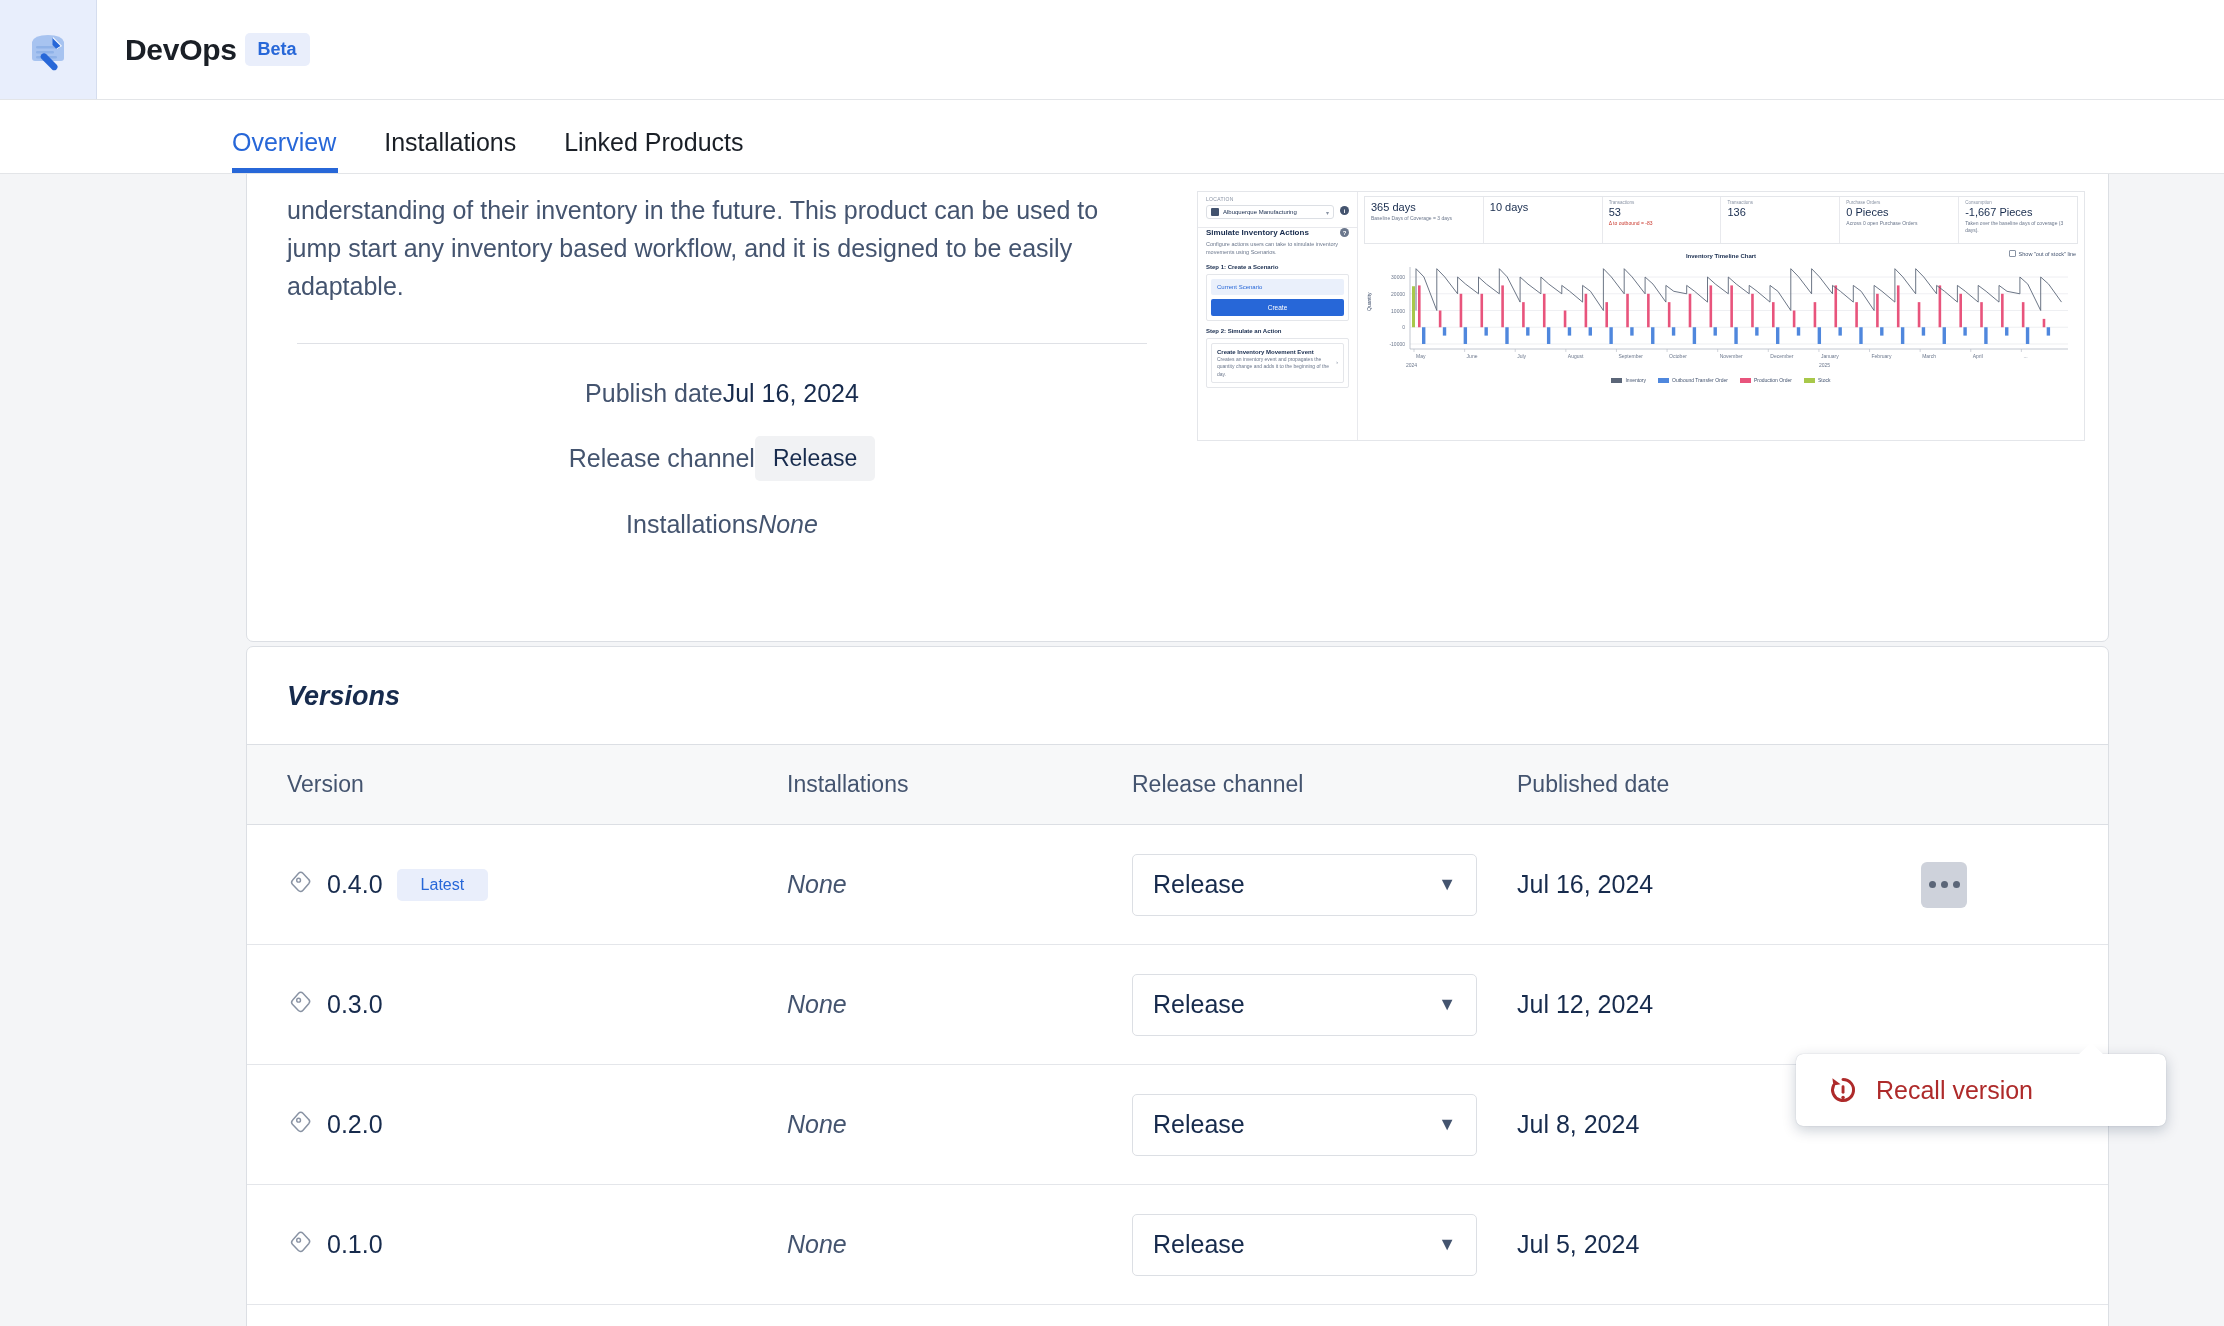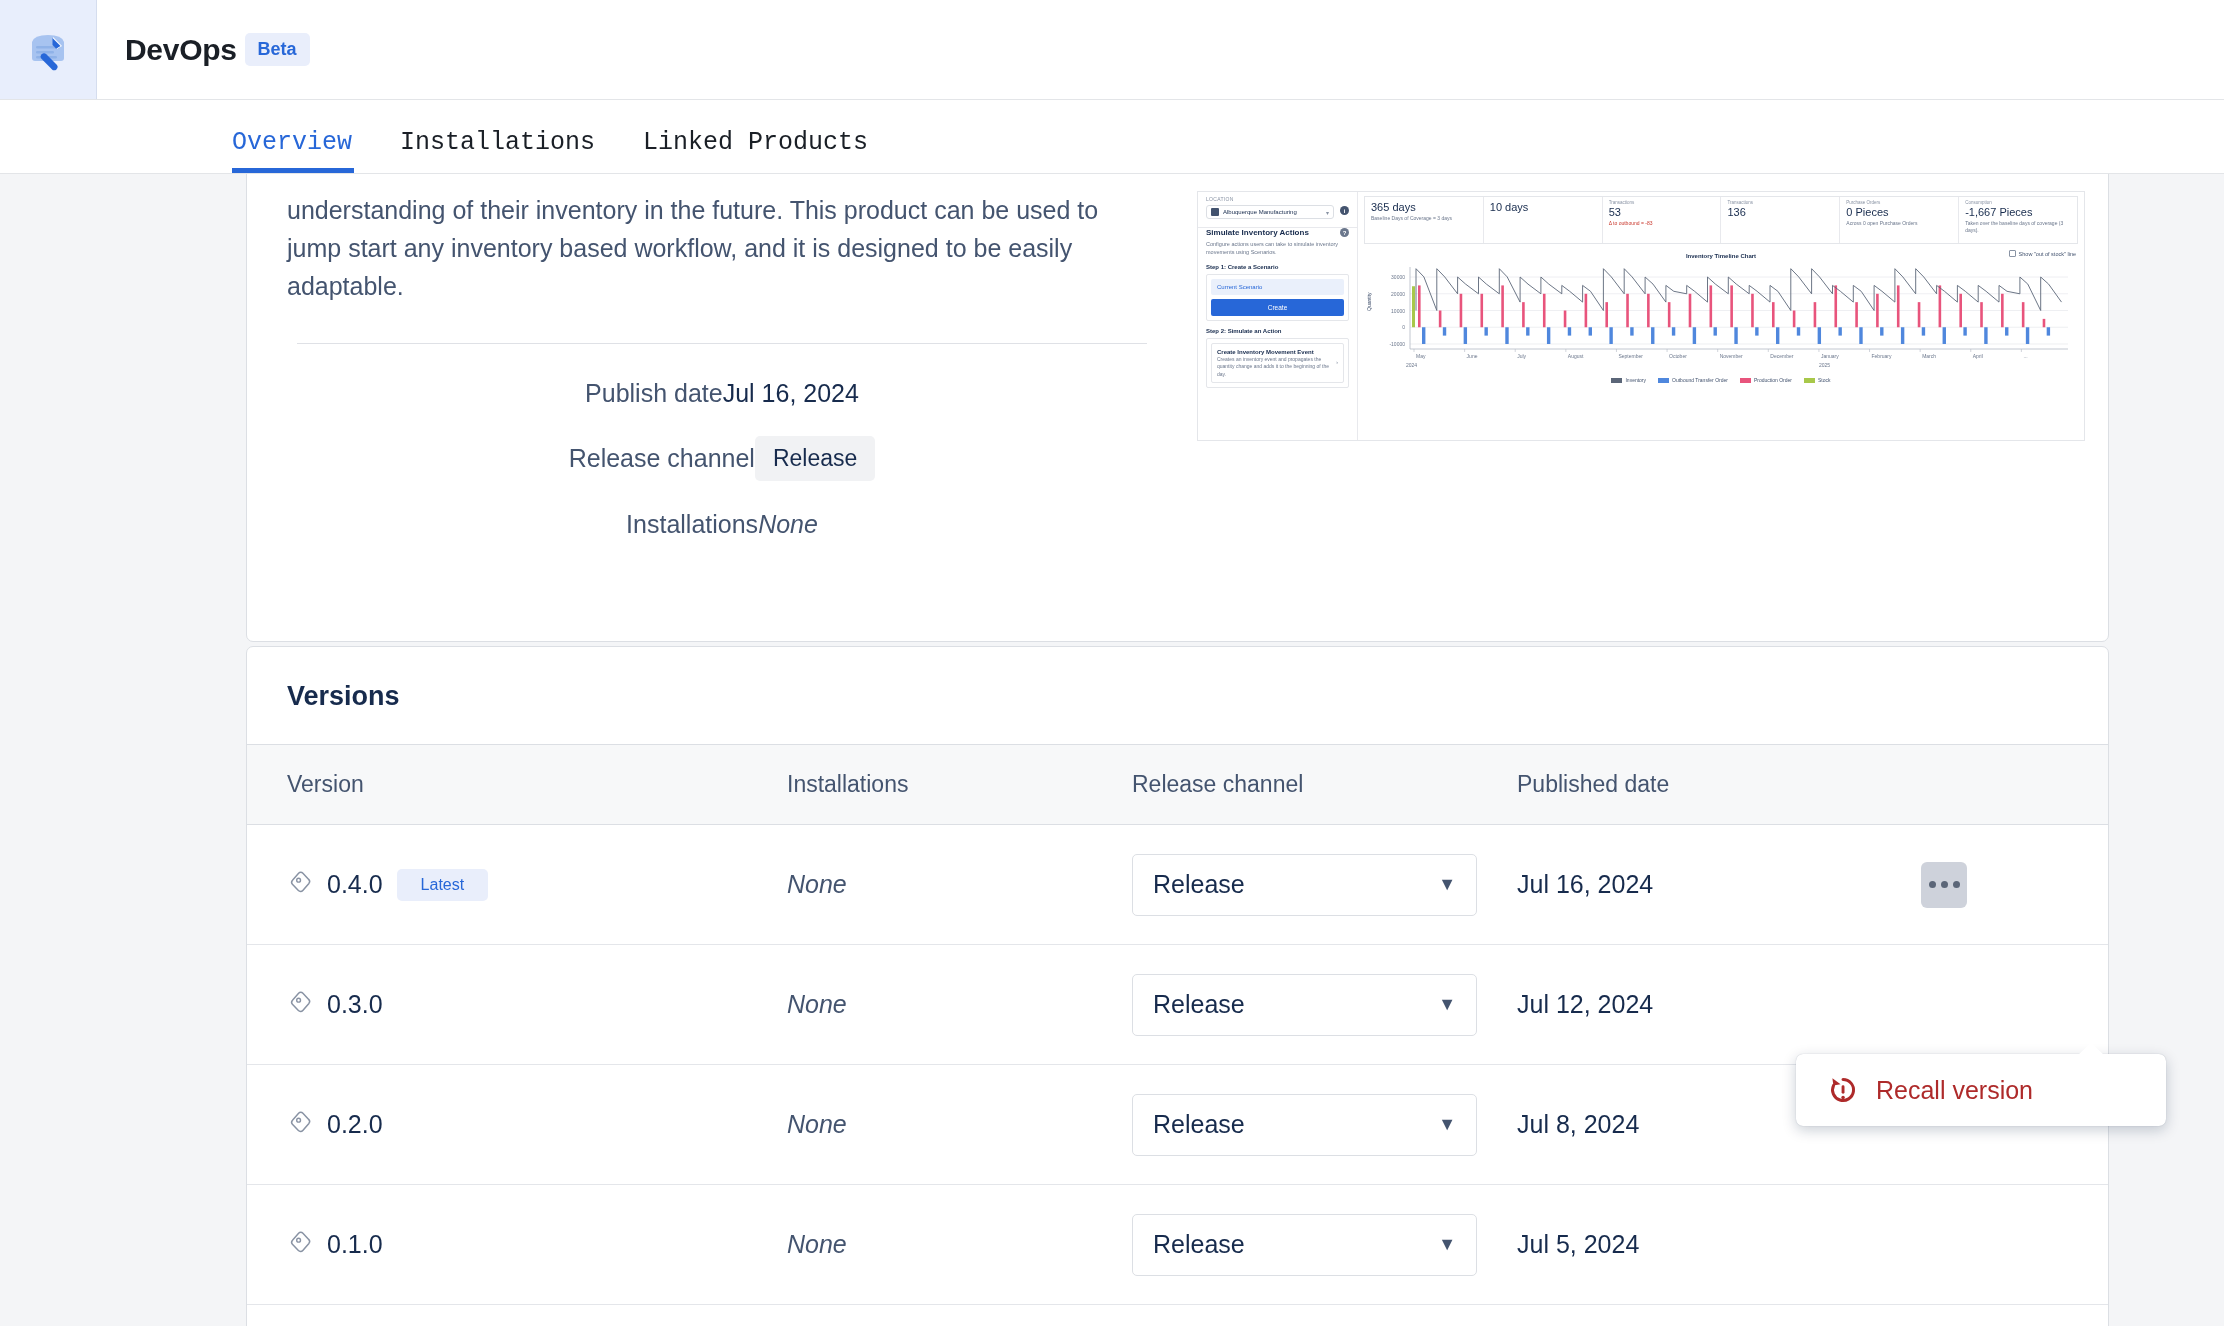--- a/index.html
+++ b/index.html
@@ -36,21 +36,21 @@
     font-size: 18px; font-weight: bold;
     padding: 6px 13px; border-radius: 5px;
   }
 
   
   .tabbar {
     height: 74px; background: #ffffff;
     display: flex; align-items: flex-end;
     padding-left: 232px; gap: 0;
     border-bottom: 1px solid #e3e5e8;
-    position: relative; z-index: 4; font-family: Liberation Mono, monospace;
+    position: relative; z-index: 4;
   }
   .tab {
     font-size: 25px; color: #1a1f26;
     padding: 0 24px 16px 24px;
     position: relative; cursor: pointer;
     white-space: nowrap;
   }
   .tab:first-child { padding-left: 0; }
   .tab.active { color: #2767d8; }
   .tab.active::after {
@@ -188,21 +188,21 @@
     font-size: 5px; color:#42526e; margin-top: 2px;
   }
   .chart-legend i { display:inline-block; width:11px; height:5px; margin-right:3px; vertical-align:middle; }
 
   
   .versions-card {
     position: absolute; left: 246px; top: 472px;
     width: 1863px;
   }
   .versions-head { padding: 34px 40px 32px 40px; }
-  .versions-title { font-size: 27px; font-weight: bold; color: #172b4d; }
+  .versions-title { font-size: 27px; font-weight: bold; color: #172b4d; font-style: italic; }
   table.vtable { width: 100%; border-collapse: collapse; }
   table.vtable thead th {
     background: #f7f8f9;
     border-top: 1px solid #dcdfe4;
     border-bottom: 1px solid #dcdfe4;
     text-align: left;
     font-size: 23px; font-weight: normal; color: #44546f;
     padding: 26px 0 26px 40px;
     height: 72px;
   }

